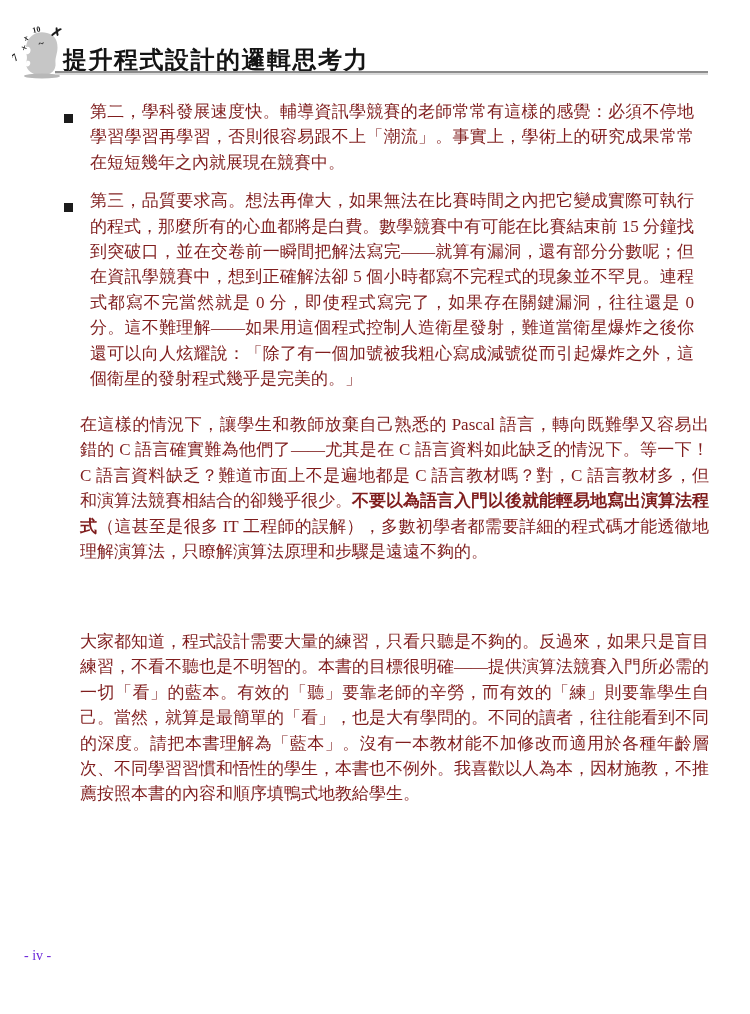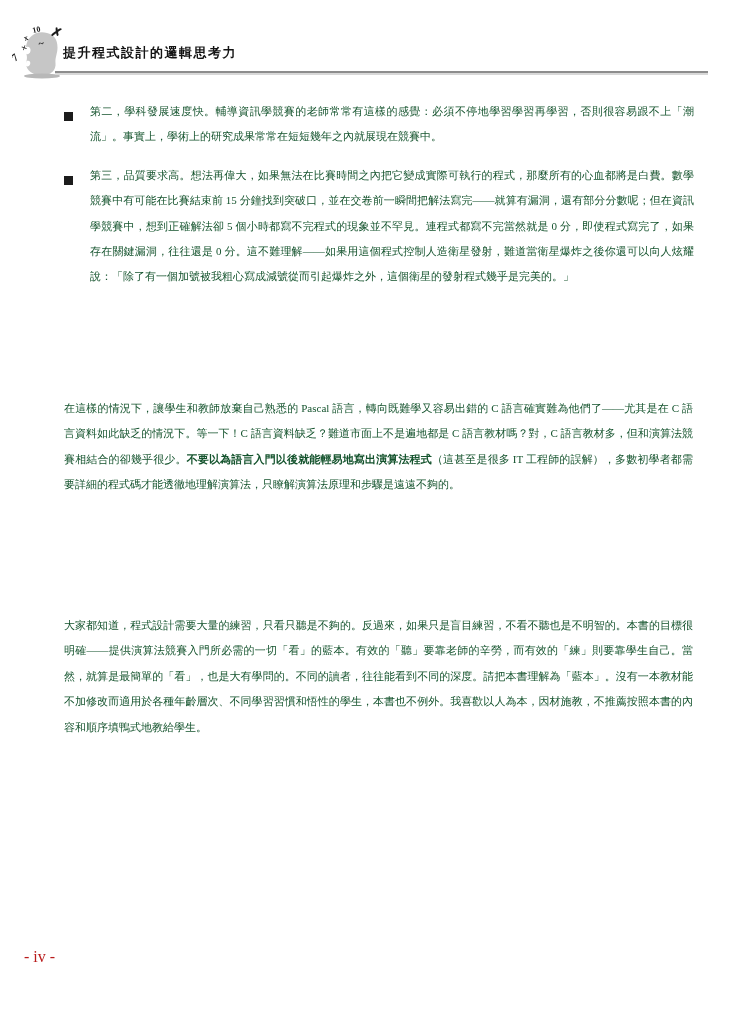--- a/index.html
+++ b/index.html
@@ -19,21 +19,21 @@
     left: 12px;
     top: 20px;
     width: 70px;
     height: 60px;
   }
   .page-title {
     position: absolute;
     left: 63px;
     top: 44px;
     margin: 0;
-    font-size: 13px;
+    font-size: 24px;
     font-weight: bold;
     letter-spacing: 1.5px;
     color: #141414;
     font-family: "Liberation Sans", "DejaVu Sans", sans-serif;
     white-space: nowrap;
   }
   .header-rule {
     position: absolute;
     left: 55px;
     top: 71px;
@@ -62,42 +62,42 @@
     display: inline-block;
     width: 9px;
     height: 9px;
     background: #1c1c1c;
   }
   .bullet-text {
     flex: 1 1 auto;
     text-align: justify;
   }
   .body-text {
-    font-size: 11px;
+    font-size: 17px;
     line-height: 25.4px;
-    color: #14532d;
+    color: #7f1d1d;
   }
   .paragraph {
     position: absolute;
     left: 64px;
     width: 629px;
-    margin: 0;
+    margin: 16px;
     text-align: justify;
   }
   .paragraph-1 { top: 396px; }
   .paragraph-2 { top: 613px; }
   .seg-bold { font-weight: bold; }
 
   
   .footer-page-number {
     position: absolute;
     left: 24px;
     top: 948px;
-    font-size: 16px;
-    color: #b91c1c;
+    font-size: 14px;
+    color: #6d28d9;
   }
 
   
   .icon-sym {
     font-family: "Liberation Serif", serif;
     font-weight: bold;
     fill: #1a1a1a;
   }
 </style>
 </head>

